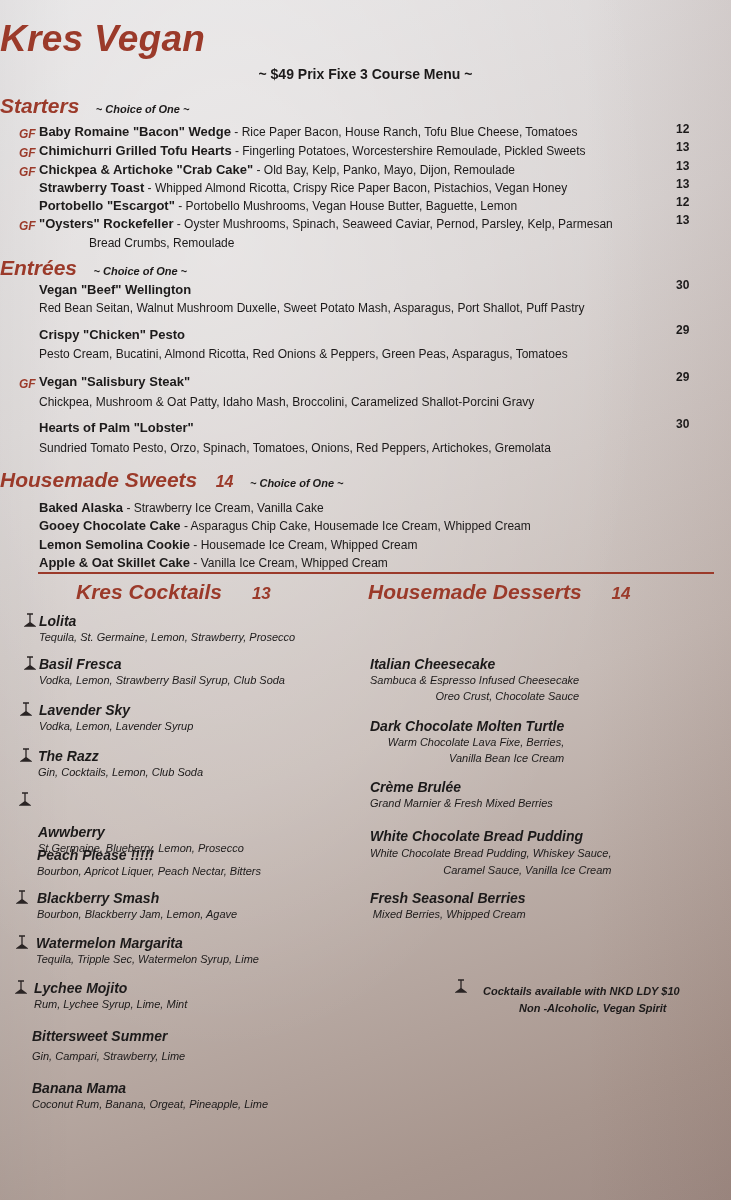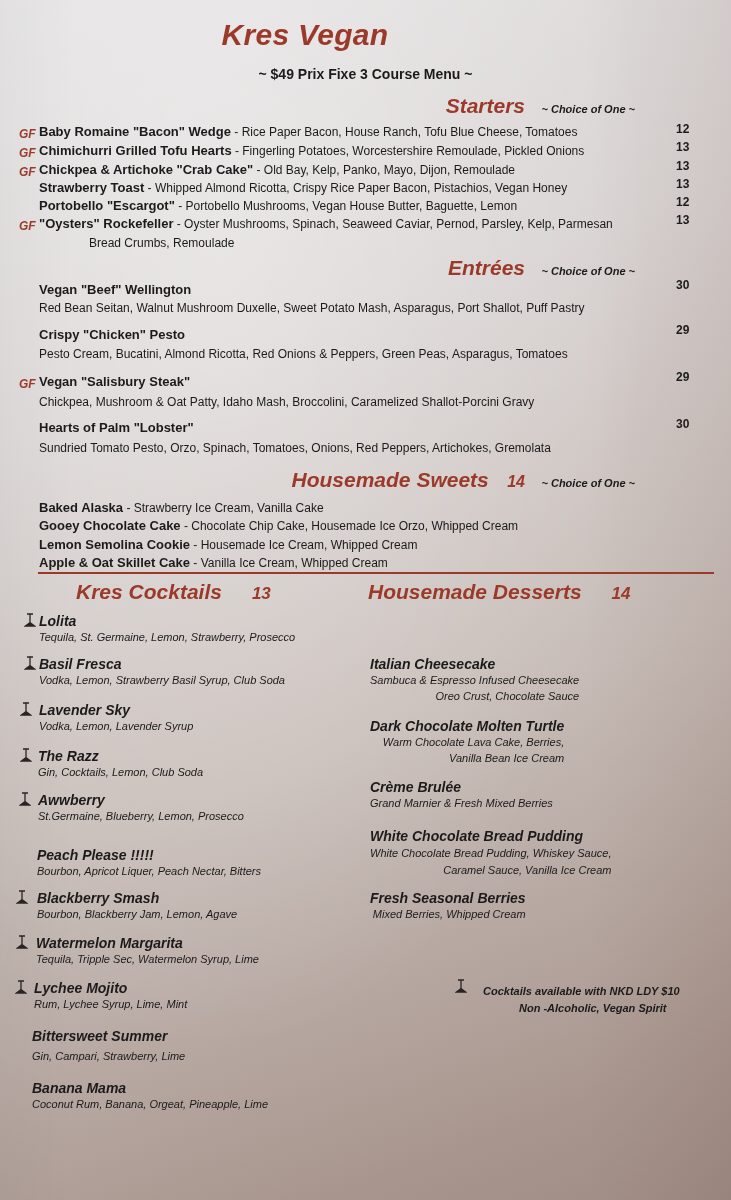--- a/index.html
+++ b/index.html
@@ -20,41 +20,41 @@
       inset: 0;
       background:
         radial-gradient(ellipse at 30% 20%, rgba(255,255,255,0.35), rgba(255,255,255,0) 60%),
         linear-gradient(90deg, rgba(0,0,0,0.03), rgba(0,0,0,0) 10%, rgba(0,0,0,0) 80%, rgba(80,40,30,0.08));
     }
     .title {
       position: absolute;
       top: 18px;
       left: 0;
       width: 610px;
-      text-align: center;
-      font-size: 30px;
+      text-align: left;
+      font-size: 37px;
       font-weight: bold;
       font-style: italic;
       color: #9b3a2a;
       letter-spacing: 0.3px;
     }
     .subtitle {
       position: absolute;
       top: 66px;
       left: 0;
       width: 731px;
       text-align: center;
       font-size: 14px;
       font-weight: bold;
     }
     .section-head {
       position: absolute;
       left: 0;
       width: 635px;
-      text-align: right;
+      text-align: left;
       white-space: nowrap;
     }
     .section-head .h {
       font-size: 21px;
       font-weight: bold;
       font-style: italic;
       color: #9b3a2a;
     }
     .section-head .price {
       font-size: 16px;
@@ -160,21 +160,21 @@
   </div>
 
   <span class="gf" style="top:127px">GF</span>
   <div class="row" style="top:124px;left:39px">
     <span class="name">Baby Romaine "Bacon" Wedge</span><span class="desc"> - Rice Paper Bacon, House Ranch, Tofu Blue Cheese, Tomatoes</span>
   </div>
   <span class="price-r" style="top:122px">12</span>
 
   <span class="gf" style="top:146px">GF</span>
   <div class="row" style="top:143px;left:39px">
-    <span class="name">Chimichurri Grilled Tofu Hearts</span><span class="desc"> - Fingerling Potatoes, Worcestershire Remoulade, Pickled Onions</span>
+    <span class="name">Chimichurri Grilled Tofu Hearts</span><span class="desc"> - Fingerling Potatoes, Worcestershire Remoulade, Pickled Sweets</span>
   </div>
   <span class="price-r" style="top:140px">13</span>
 
   <span class="gf" style="top:165px">GF</span>
   <div class="row" style="top:162px;left:39px">
     <span class="name">Chickpea &amp; Artichoke "Crab Cake"</span><span class="desc"> - Old Bay, Kelp, Panko, Mayo, Dijon, Remoulade</span>
   </div>
   <span class="price-r" style="top:159px">13</span>
 
   <div class="row" style="top:180px;left:39px">
@@ -237,21 +237,21 @@
   <div class="section-head" style="top:468px">
     <span class="h">Housemade Sweets</span>
     <span class="price">14</span>
     <span class="choice">~  Choice of One  ~</span>
   </div>
 
   <div class="row" style="top:500px;left:39px">
     <span class="name">Baked Alaska</span><span class="desc"> - Strawberry Ice Cream, Vanilla Cake</span>
   </div>
   <div class="row" style="top:518px;left:39px">
-    <span class="name">Gooey Chocolate Cake</span><span class="desc"> - Chocolate Chip Cake, Housemade Ice Orzo, Whipped Cream</span>
+    <span class="name">Gooey Chocolate Cake</span><span class="desc"> - Asparagus Chip Cake, Housemade Ice Cream, Whipped Cream</span>
   </div>
   <div class="row" style="top:537px;left:39px">
     <span class="name">Lemon Semolina Cookie</span><span class="desc"> - Housemade Ice Cream, Whipped Cream</span>
   </div>
   <div class="row" style="top:555px;left:39px">
     <span class="name">Apple &amp; Oat Skillet Cake</span><span class="desc"> - Vanilla Ice Cream, Whipped Cream</span>
   </div>
 
   <div class="divider"></div>
 
@@ -287,21 +287,21 @@
       <path d="M3 1h6M6 1v9M1.5 13h9L6 9.5z" stroke="#2a2424" stroke-width="1.3" fill="#2a2424"></path>
     </svg>
   <div class="item" style="top:748px;left:38px">
     <span class="iname">The Razz</span>
     <span class="idesc">Gin, Cocktails, Lemon, Club Soda</span>
   </div>
 
   <svg class="glass" style="top:792px;left:19px" viewBox="0 0 12 14">
       <path d="M3 1h6M6 1v9M1.5 13h9L6 9.5z" stroke="#2a2424" stroke-width="1.3" fill="#2a2424"></path>
     </svg>
-  <div class="item" style="top:792px;left:38px">
+  <div class="item" style="top:824px;left:38px">
     <span class="iname">Awwberry</span>
     <span class="idesc">St.Germaine, Blueberry, Lemon, Prosecco</span>
   </div>
 
   <div class="item" style="top:847px;left:37px">
     <span class="iname">Peach Please !!!!!</span>
     <span class="idesc">Bourbon, Apricot Liquer, Peach Nectar, Bitters</span>
   </div>
 
   <svg class="glass" style="top:890px;left:16px" viewBox="0 0 12 14">
@@ -343,21 +343,21 @@
   </div>
 
   <div class="item" style="top:656px;left:370px">
     <span class="iname">Italian Cheesecake</span>
     <span class="idesc">Sambuca &amp; Espresso Infused Cheesecake</span>
     <span class="idesc">Oreo Crust, Chocolate Sauce</span>
   </div>
 
   <div class="item" style="top:718px;left:370px">
     <span class="iname">Dark Chocolate Molten Turtle</span>
-    <span class="idesc">Warm Chocolate Lava Cake, Berries,</span>
+    <span class="idesc">Warm Chocolate Lava Fixe, Berries,</span>
     <span class="idesc">Vanilla Bean Ice Cream</span>
   </div>
 
   <div class="item" style="top:779px;left:370px">
     <span class="iname">Crème Brulée</span>
     <span class="idesc">Grand Marnier &amp; Fresh Mixed Berries</span>
   </div>
 
   <div class="item" style="top:828px;left:370px">
     <span class="iname">White Chocolate Bread Pudding</span>

